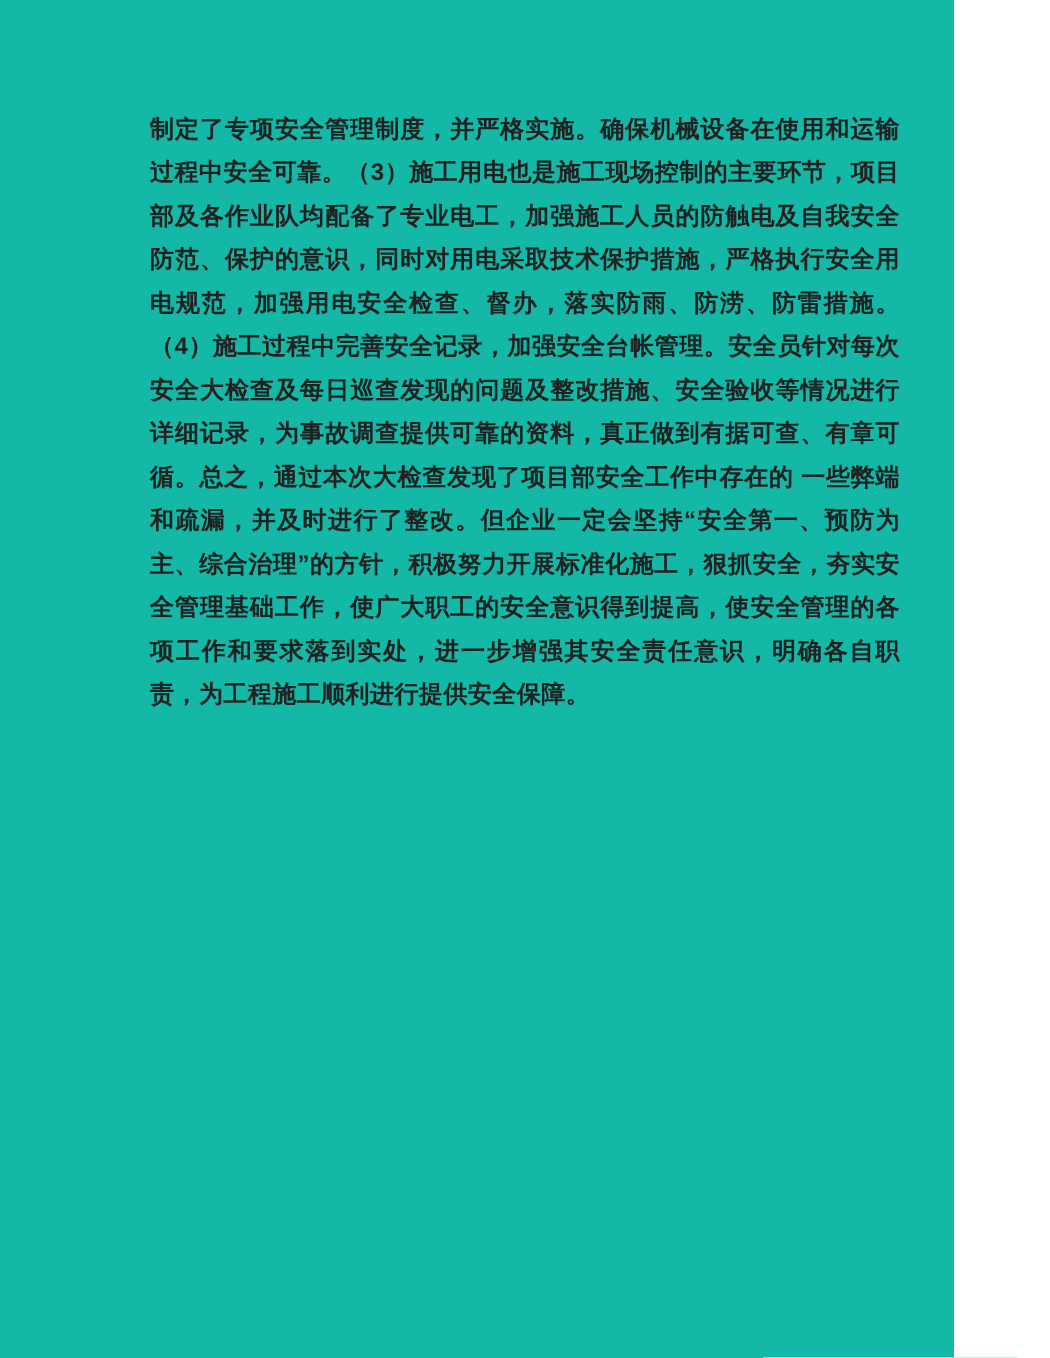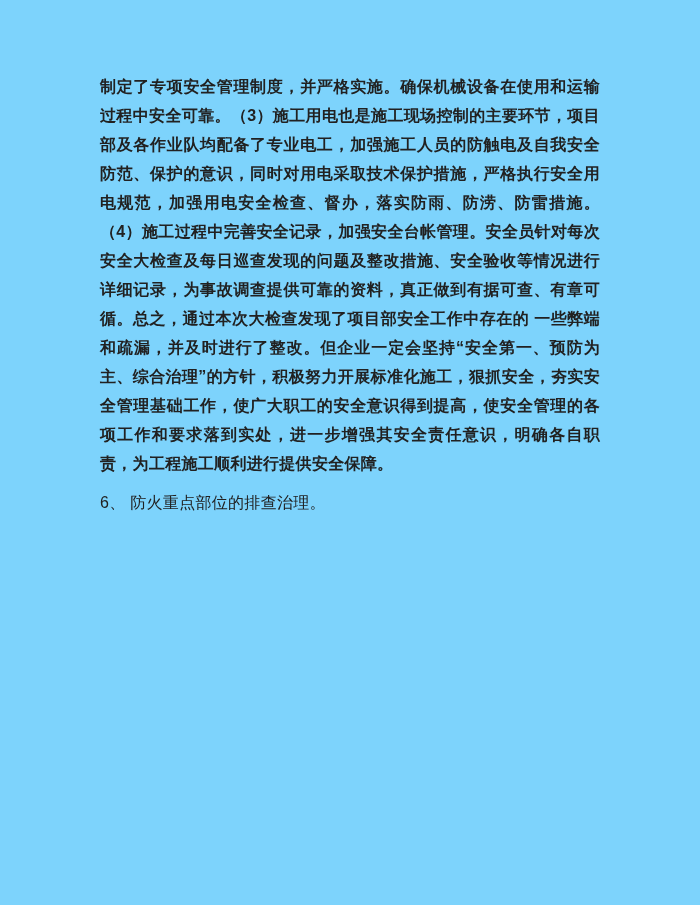--- a/index.html
+++ b/index.html
@@ -3,23 +3,23 @@
   <meta charset="utf-8">
   <style>
     * { margin: 0; padding: 0; box-sizing: border-box; }
     html, body {
       width: 700px;
       background: #ffffff;
       font-family: "Liberation Sans", "DejaVu Sans", sans-serif;
     }
     .page {
       position: relative;
-      width: 700px;
+      width: 636px;
       height: 905px;
-      background: #7dd3fc;
+      background: #14b8a6;
       overflow: hidden;
     }
     .content {
       position: absolute;
       top: 72px;
       left: 100px;
       width: 500px;
       color: #212121;
     }
     p.para {
@@ -36,18 +36,17 @@
     p.para.last-label { margin-top: 18px; }
   </style>
 </head>
 <body>
 
 <div class="page">
   <div class="content">
 
     <p class="para bold">制定了专项安全管理制度，并严格实施。确保机械设备在使用和运输过程中安全可靠。（3）施工用电也是施工现场控制的主要环节，项目部及各作业队均配备了专业电工，加强施工人员的防触电及自我安全防范、保护的意识，同时对用电采取技术保护措施，严格执行安全用电规范，加强用电安全检查、督办，落实防雨、防涝、防雷措施。（4）施工过程中完善安全记录，加强安全台帐管理。安全员针对每次安全大检查及每日巡查发现的问题及整改措施、安全验收等情况进行详细记录，为事故调查提供可靠的资料，真正做到有据可查、有章可循。总之，通过本次大检查发现了项目部安全工作中存在的 一些弊端和疏漏，并及时进行了整改。但企业一定会坚持“安全第一、预防为主、综合治理”的方针，积极努力开展标准化施工，狠抓安全，夯实安全管理基础工作，使广大职工的安全意识得到提高，使安全管理的各项工作和要求落到实处，进一步增强其安全责任意识，明确各自职责，为工程施工顺利进行提供安全保障。</p>
 
-    <p class="para regular">6、 防火重点部位的排查治理。</p>
 
 
 
   </div>
 </div>
 
 </body></html>

